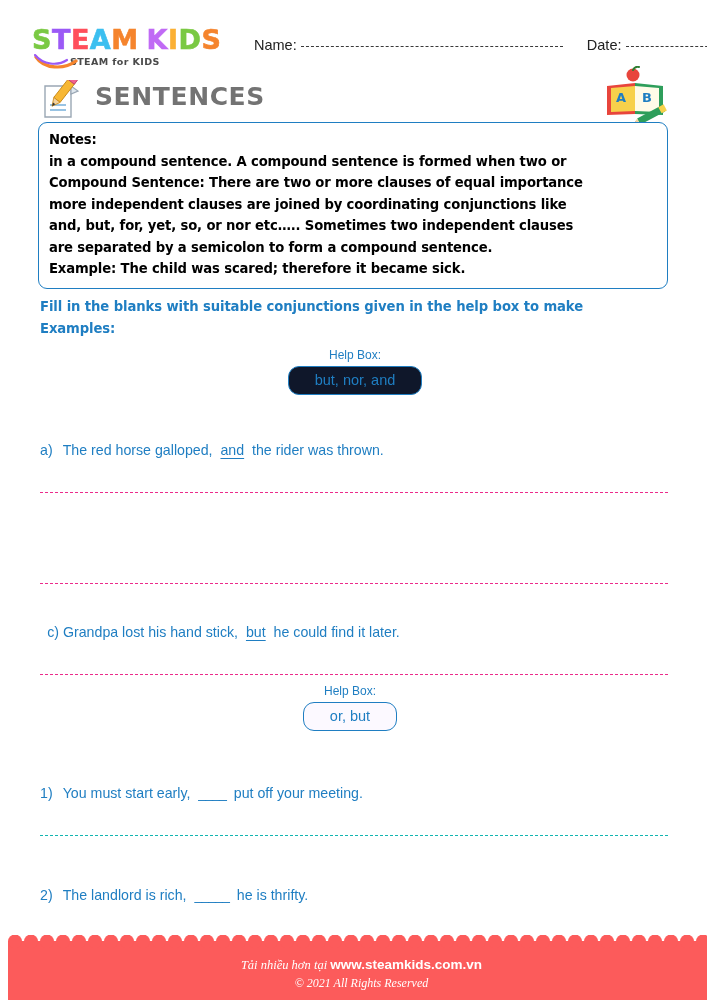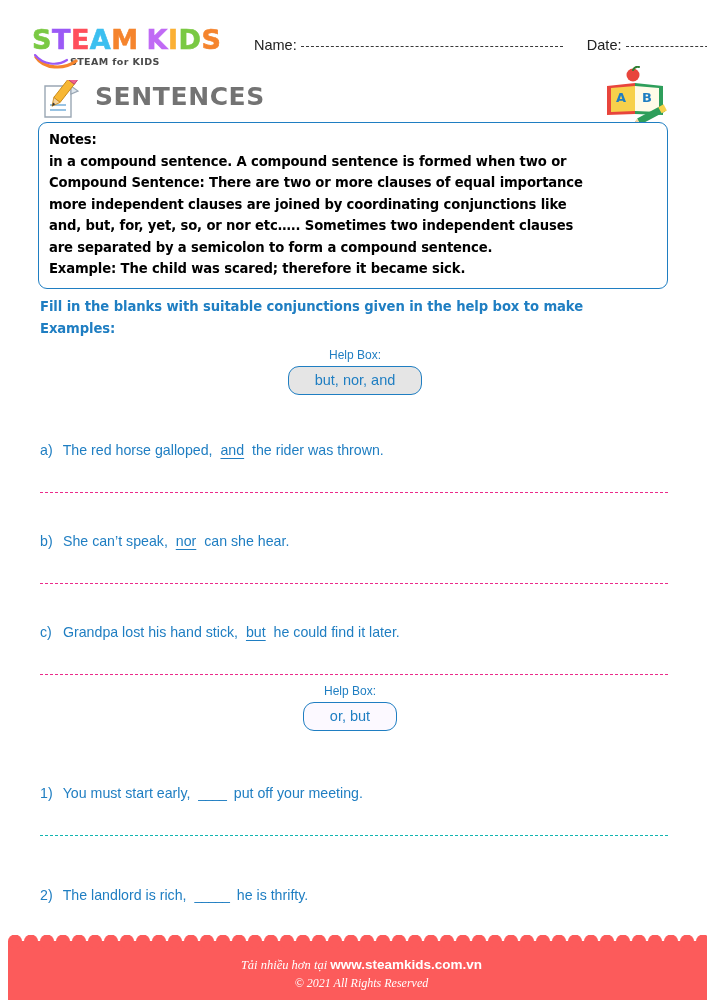--- a/index.html
+++ b/index.html
@@ -165,21 +165,21 @@
     margin-bottom: 4px;
     font-family: "Liberation Sans", sans-serif;
   }
   .helpbox {
     display: inline-block;
     border: 1.6px solid #1F7EC2;
     border-radius: 11px;
     padding: 5px 26px 6px 26px;
     font-size: 14.5px;
     color: #1F7EC2;
-    background: #e5e5e5;
+    background: #0f172a;
   }
   .helpbox.tinted { background: #fcf9ff; }
 
   
   .q {
     position: absolute;
     left: 40px;
     font-size: 14.2px;
     color: #1F7EC2;
     white-space: nowrap;
@@ -338,29 +338,23 @@
   </div>
 
   <div class="q" style="top:442px;">
     <span class="marker">a)</span>
     <span>The red horse galloped,</span>
     <span>&nbsp;</span><span class="answer">and</span><span>&nbsp;</span>
     <span>the rider was thrown.</span>
   </div>
   <div class="sep" style="top:492px;"></div>
 
-  <div class="q" style="top:533px;">
-    <span class="marker">b)</span>
-    <span>She can’t speak,</span>
-    <span>&nbsp;</span><span class="answer">nor</span><span>&nbsp;</span>
-    <span>can she hear.</span>
-  </div>
   <div class="sep" style="top:583px;"></div>
 
-  <div class="q" style="top:624px;">
+  <div class="q" style="top:624px;text-align:right;">
     <span class="marker">c)</span>
     <span>Grandpa lost his hand stick,</span>
     <span>&nbsp;</span><span class="answer">but</span><span>&nbsp;</span>
     <span>he could find it later.</span>
   </div>
   <div class="sep" style="top:674px;"></div>
 
   <div class="helpbox-wrap" style="left:215px; top:684px; width:270px;">
     <div class="helpbox-label">Help Box:</div>
     <div class="helpbox tinted">or, but</div>

